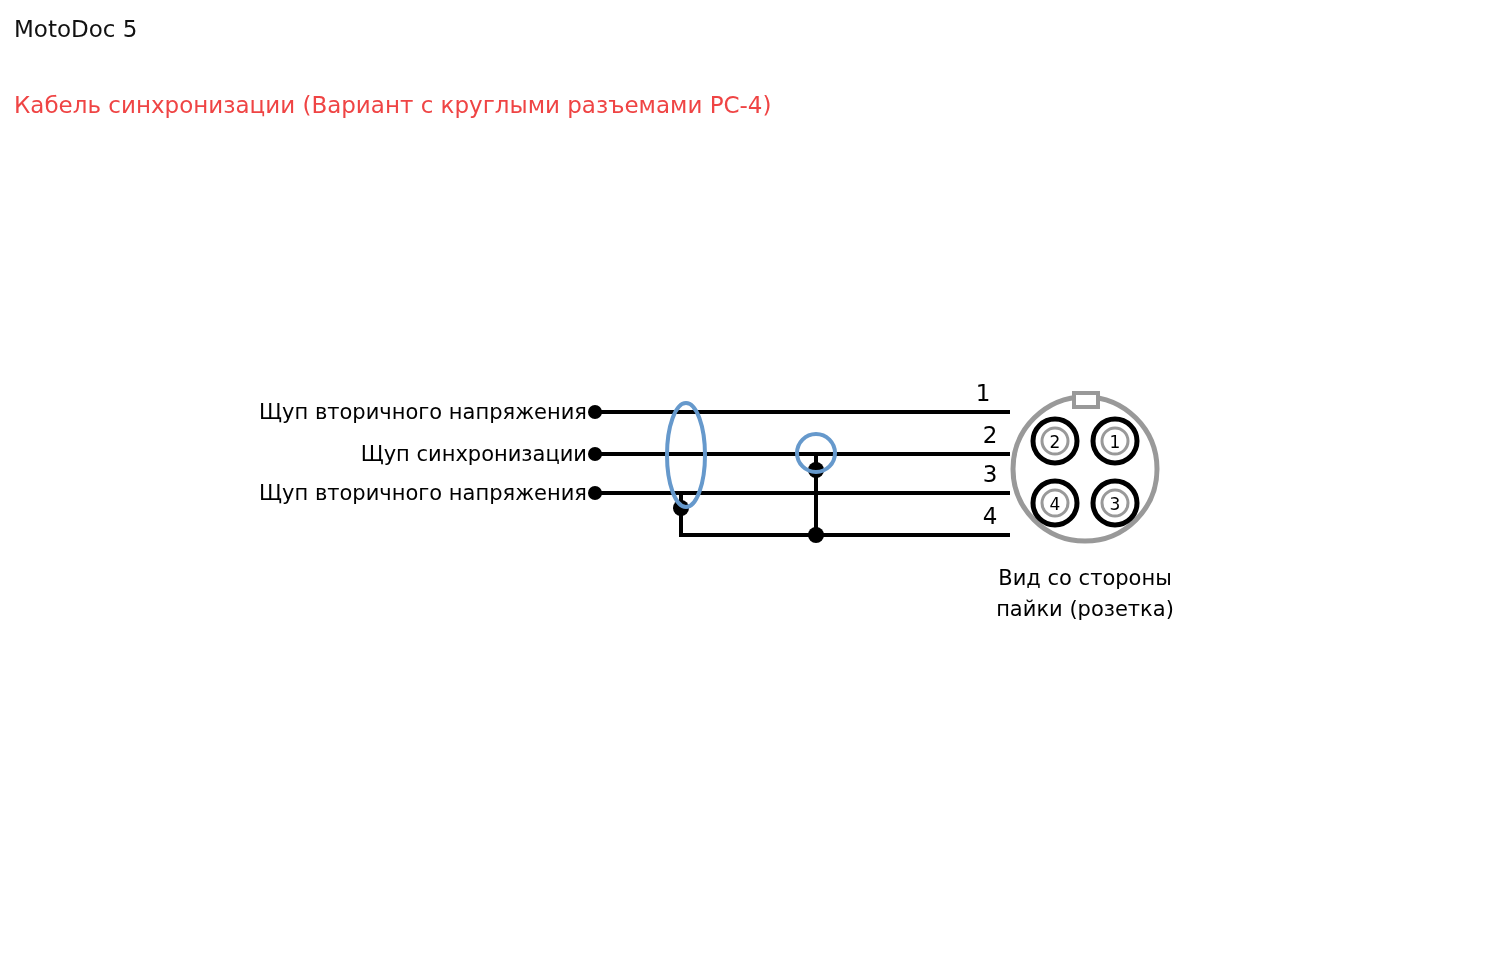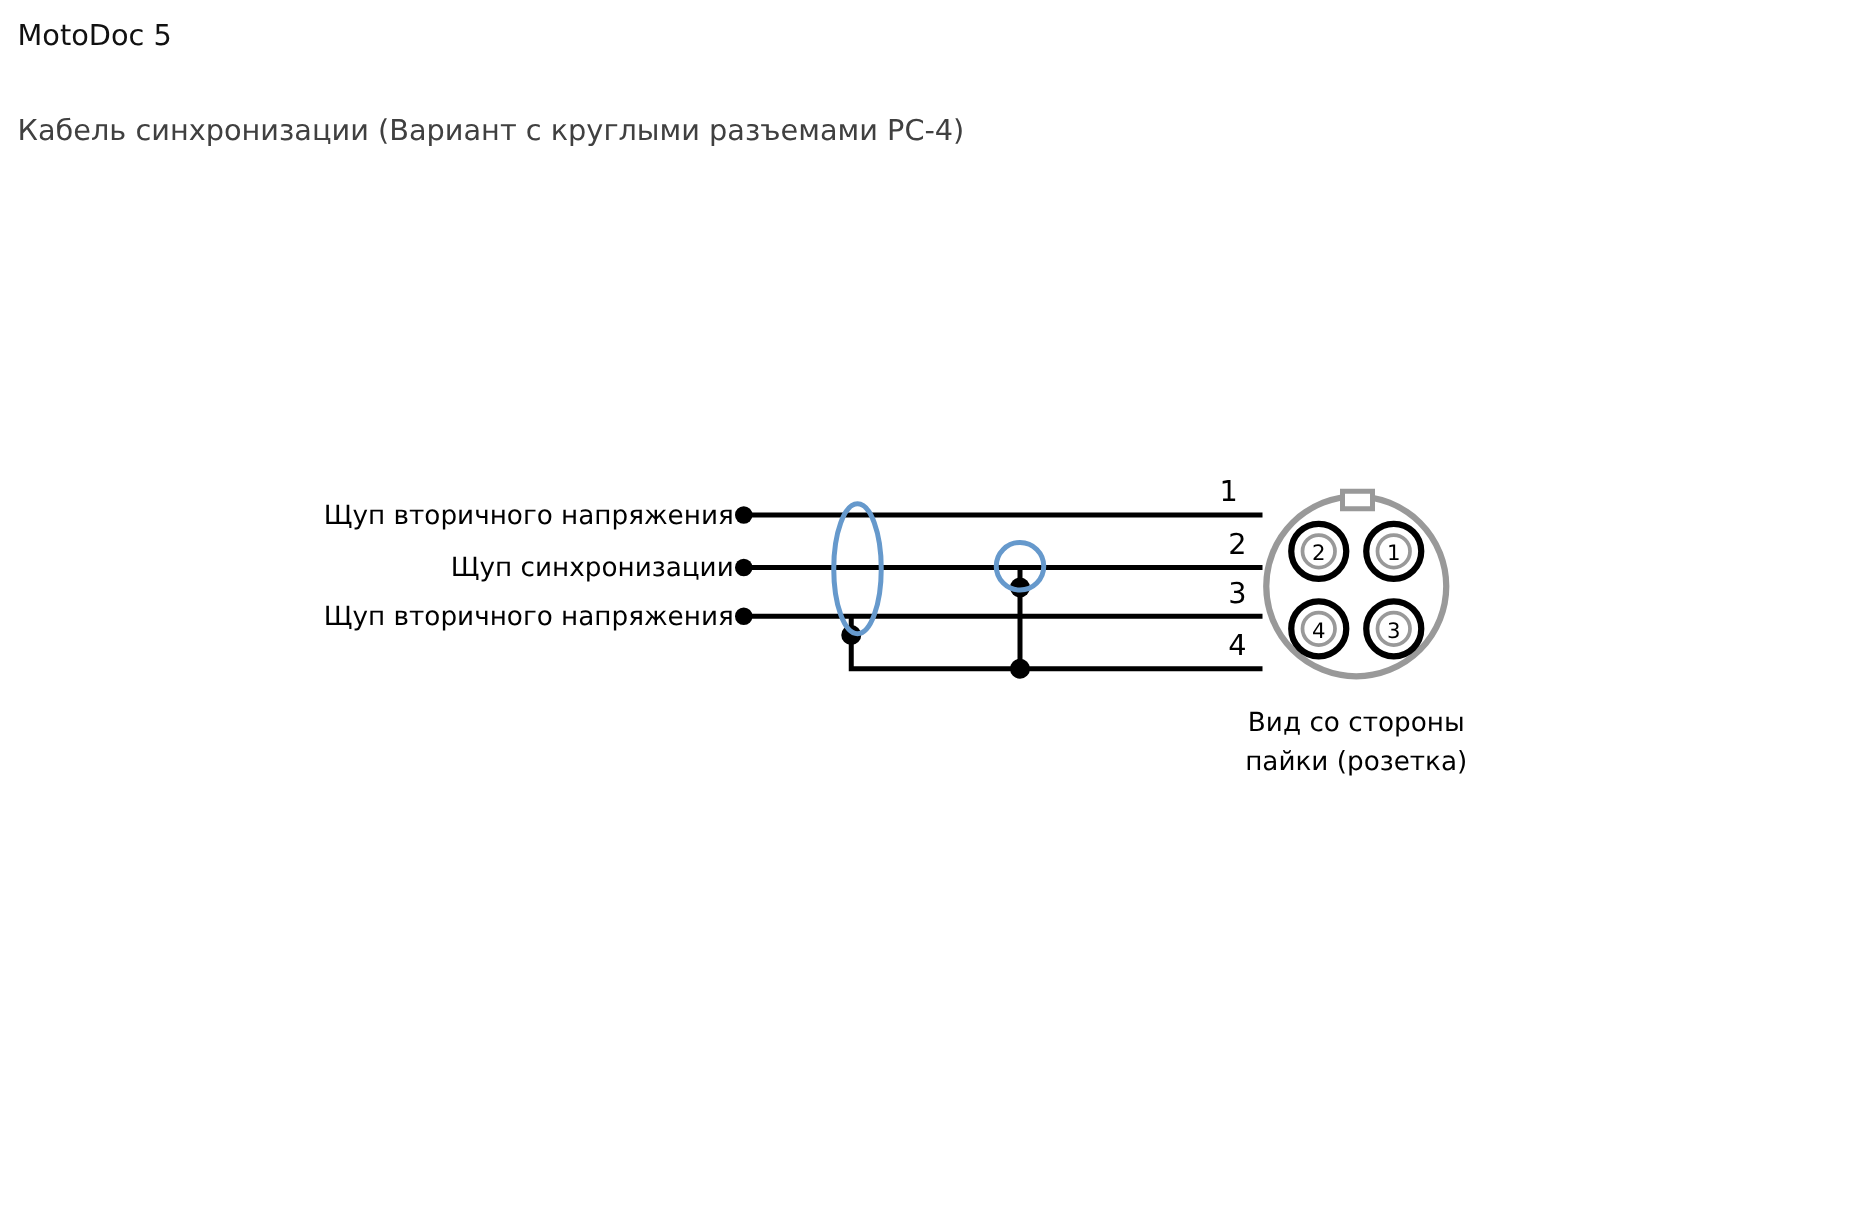--- a/index.html
+++ b/index.html
@@ -21,21 +21,21 @@
     top: 16px;
     font-size: 23px;
     color: #111111;
     white-space: nowrap;
   }
   #page-subtitle {
     position: absolute;
     left: 14px;
     top: 92px;
     font-size: 23px;
-    color: #404040;
+    color: #ef4444;
     white-space: nowrap;
   }
   #diagram-area {
     position: absolute;
     left: 0;
     top: 0;
     width: 1224px;
     height: 977px;
   }
   svg {

